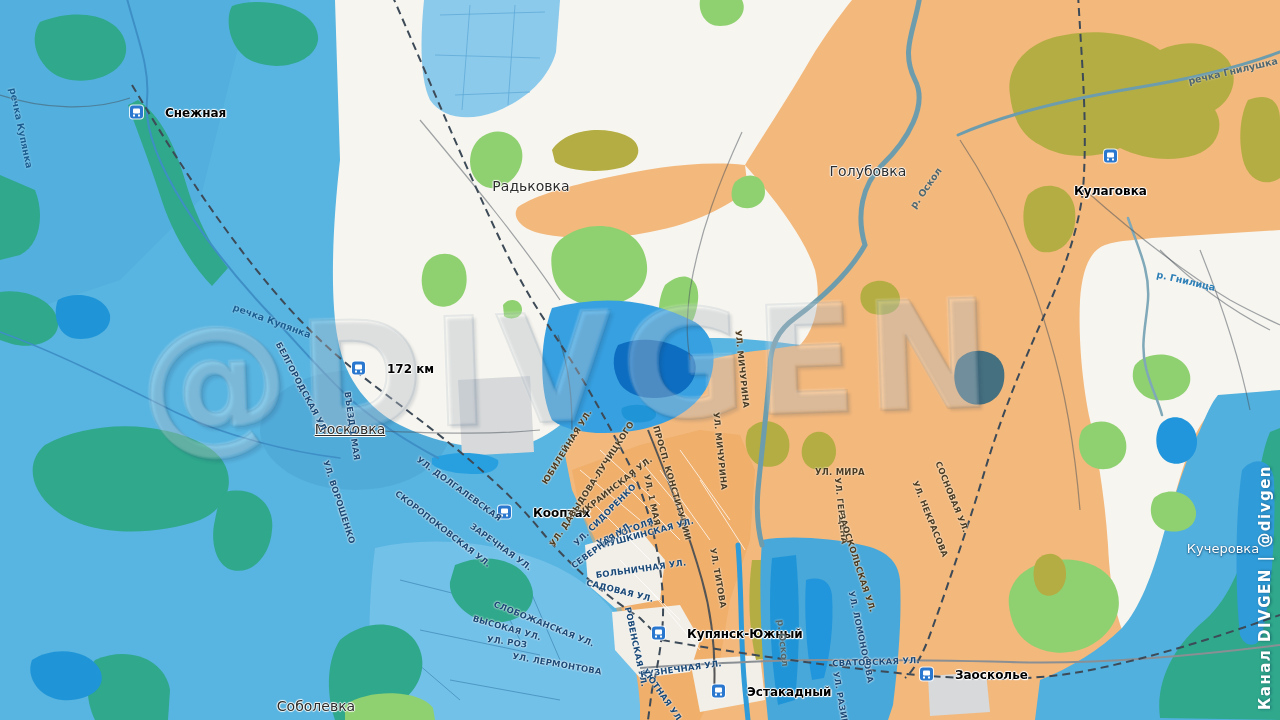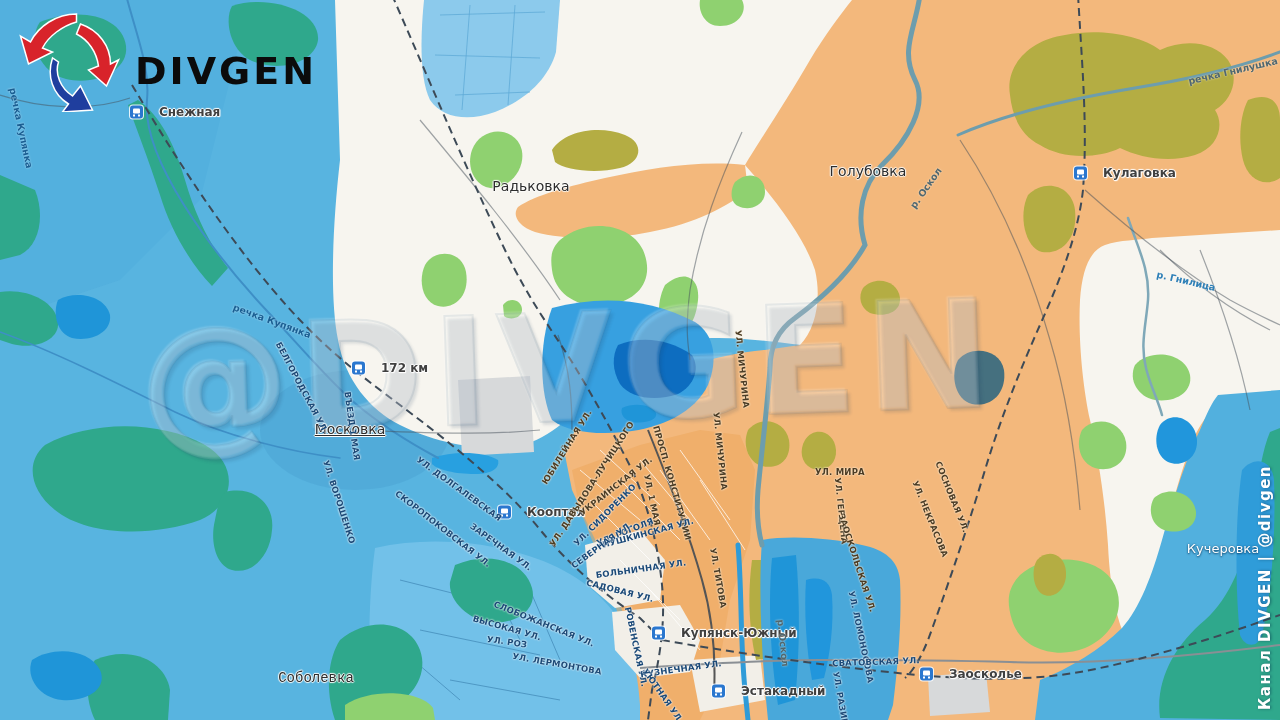--- a/index.html
+++ b/index.html
@@ -2,21 +2,21 @@
 <html><head>
 <meta charset="utf-8">
 <style>
   html,body{margin:0;padding:0;background:#222;}
   #stage{position:relative;width:1280px;height:720px;overflow:hidden;
          font-family:"DejaVu Sans",sans-serif;background:#58b4e0;}
   #map-svg{position:absolute;left:0;top:0;}
   
   #labels{position:absolute;left:0;top:0;width:1280px;height:720px;}
   .lbl{position:absolute;white-space:nowrap;line-height:1;}
-  .station{display:flex;align-items:flex-start;gap:16px;font-size:12px;font-weight:bold;color:#404040;
+  .station{display:flex;align-items:center;gap:22px;font-size:12px;font-weight:bold;color:#000000;
            text-shadow:1px 0 1px #fff,-1px 0 1px #fff,0 1px 1px #fff,0 -1px 1px #fff,1px 1px 1px #fff;}
   .st-icon{display:inline-block;width:13px;height:13px;border-radius:3px;background:#2a77cf;
            position:relative;flex:0 0 auto;box-shadow:0 0 0 1px rgba(255,255,255,.85);}
   .st-icon::after{content:"";position:absolute;left:3px;top:3px;right:3px;bottom:5px;background:#fff;border-radius:1px;}
   .st-icon::before{content:"";position:absolute;left:3px;bottom:2px;width:2px;height:2px;background:#fff;box-shadow:5px 0 0 #fff;}
   .settlement{font-size:14px;color:#2d2d2d;
            text-shadow:1px 0 1px #fdfdfb,-1px 0 1px #fdfdfb,0 1px 1px #fdfdfb,0 -1px 1px #fdfdfb;}
   .settlement-light{font-size:13px;color:#ffffff;text-shadow:0 1px 2px rgba(0,50,90,.75),0 0 2px rgba(0,50,90,.5);}
   .street-blue,.street-orange{font-size:8.5px;font-weight:bold;letter-spacing:.2px;text-transform:uppercase;}
   .street-blue{color:#1c4a78;text-shadow:0 0 2px rgba(255,255,255,.95),0 0 2px rgba(255,255,255,.8);}
@@ -198,28 +198,28 @@
         <span>Купянск-Южный</span>
       </div>
       <div class="lbl station" style="left: 712px; top: 691px; transform: translate(0px, -50%) rotate(0deg);">
         <span class="st-icon"></span>
         <span>Эстакадный</span>
       </div>
       <div class="lbl station" style="left: 896px; top: 674px; transform: translate(0px, -50%) rotate(0deg); margin-left: 24px;">
         <span class="st-icon"></span>
         <span>Заосколье</span>
       </div>
-      <div class="lbl station" style="left: 1074px; top: 173px; transform: translate(0px, -50%) rotate(0deg);">
+      <div class="lbl station" style="left: 1074px; top: 173px; transform: translate(0px, -50%) rotate(0deg); flex-direction: column;">
         <span class="st-icon"></span>
         <span>Кулаговка</span>
       </div>
       <div class="lbl settlement" style="left: 531px; top: 186px; transform: translate(-50%, -50%) rotate(0deg);">Радьковка</div>
       <div class="lbl settlement" style="left: 868px; top: 171px; transform: translate(-50%, -50%) rotate(0deg);">Голубовка</div>
       <div class="lbl settlement" style="left: 350px; top: 429px; transform: translate(-50%, -50%) rotate(0deg); text-decoration: underline;">Московка</div>
-      <div class="lbl settlement" style="left: 316px; top: 678px; transform: translate(-50%, -50%) rotate(0deg); font-family: Liberation Mono, monospace;">Соболевка</div>
+      <div class="lbl settlement" style="left: 316px; top: 706px; transform: translate(-50%, -50%) rotate(0deg);">Соболевка</div>
       <div class="lbl settlement-light" style="left: 1223px; top: 548px; transform: translate(-50%, -50%) rotate(0deg);">Кучеровка</div>
       <div class="lbl river-blue" style="left: 21px; top: 128px; transform: translate(-50%, -50%) rotate(78deg);">речка Купянка</div>
       <div class="lbl river-blue" style="left: 272px; top: 321px; transform: translate(-50%, -50%) rotate(20deg);">речка Купянка</div>
       <div class="lbl river-steel" style="left: 926px; top: 188px; transform: translate(-50%, -50%) rotate(-55deg);">р. Оскол</div>
       <div class="lbl river-steel" style="left: 783px; top: 643px; transform: translate(-50%, -50%) rotate(84deg);">р. Оскол</div>
       <div class="lbl river-steel" style="left: 1233px; top: 71px; transform: translate(-50%, -50%) rotate(-13deg);">речка Гнилушка</div>
       <div class="lbl river-bright" style="left: 1186px; top: 281px; transform: translate(-50%, -50%) rotate(13deg);">р. Гнилица</div>
       <div class="lbl street-blue" style="left: 302px; top: 388px; transform: translate(-50%, -50%) rotate(62deg);">Белгородская ул.</div>
       <div class="lbl street-blue" style="left: 352px; top: 426px; transform: translate(-50%, -50%) rotate(82deg);">въезд 1 Мая</div>
       <div class="lbl street-blue" style="left: 339px; top: 502px; transform: translate(-50%, -50%) rotate(72deg);">ул. Ворошенко</div>
@@ -250,24 +250,16 @@
       <div class="lbl street-orange" style="left: 840px; top: 472px; transform: translate(-50%, -50%) rotate(0deg);">ул. Мира</div>
       <div class="lbl street-orange" style="left: 841px; top: 511px; transform: translate(-50%, -50%) rotate(84deg);">ул. Герцена</div>
       <div class="lbl street-orange" style="left: 857px; top: 563px; transform: translate(-50%, -50%) rotate(72deg);">Заоскольская ул.</div>
       <div class="lbl street-orange" style="left: 930px; top: 519px; transform: translate(-50%, -50%) rotate(68deg);">ул. Некрасова</div>
       <div class="lbl street-orange" style="left: 952px; top: 497px; transform: translate(-50%, -50%) rotate(68deg);">Сосновая ул.</div>
       <div class="lbl street-blue" style="left: 861px; top: 637px; transform: translate(-50%, -50%) rotate(78deg);">ул. Ломоносова</div>
       <div class="lbl street-blue" style="left: 876px; top: 662px; transform: translate(-50%, -50%) rotate(-2deg);">Сватовская ул.</div>
       <div class="lbl street-blue" style="left: 841px; top: 702px; transform: translate(-50%, -50%) rotate(80deg);">ул. Разина</div>
     </div>
 
-  <div id="logo">
-    <svg width="105" height="100" viewBox="0 0 100 100">
-      <path d="M58,2 C38,2 20,14 12,30 L2,24 L10,52 L34,40 L24,36 C30,24 44,14 58,10 Z" fill="#d8232a" stroke="#fff" stroke-width="1.5"></path>
-      <path d="M62,12 C80,18 92,34 92,52 L100,48 L88,74 L70,58 L80,54 C78,40 70,28 58,22 Z" fill="#d8232a" stroke="#fff" stroke-width="1.5"></path>
-      <path d="M34,46 C28,64 34,82 50,92 L44,100 L74,98 L62,74 L54,84 C42,76 36,62 40,50 Z" fill="#1f3e9e" stroke="#fff" stroke-width="1.5"></path>
-    </svg>
-    <div id="logo-text">DIVGEN</div>
-  </div>
 
   <div id="credit">Канал DIVGEN | @divgen</div>
 
 </div>
 
 </body></html>

